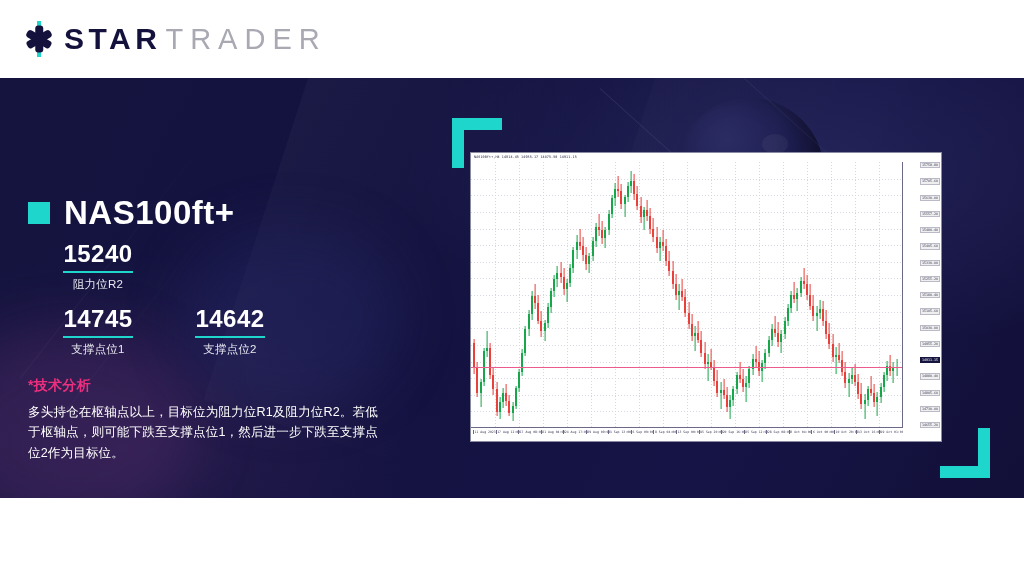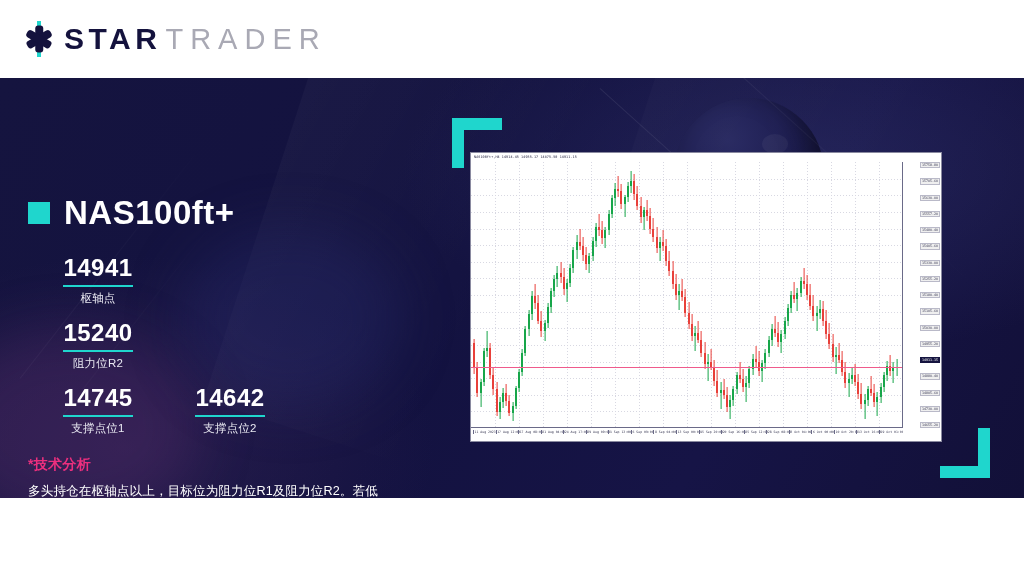--- a/index.html
+++ b/index.html
@@ -39,21 +39,21 @@
         background:linear-gradient(100deg,rgba(255,255,255,.035),rgba(255,255,255,0) 60%);
         transform:rotate(18deg);}
   .planet{position:absolute;right:200px;top:20px;width:150px;height:150px;border-radius:50%;
         background:radial-gradient(circle at 36% 28%,#2a2b63 0%,#1d1d51 42%,#15143f 74%,#141040 100%);
         box-shadow:inset -12px -14px 28px rgba(0,0,0,.45);opacity:.92;}
   .planet .crater{position:absolute;border-radius:50%;background:rgba(255,255,255,.05);}
   .blob{position:absolute;border-radius:50%;filter:blur(26px);}
 
   
   .left{position:absolute;left:28px;top:118px;width:400px;}
-  .title-row{display:flex;align-items:center;gap:14px;margin-bottom:26px;}
+  .title-row{display:flex;align-items:center;gap:14px;margin-bottom:12px;}
   .sq{width:22px;height:22px;background:#1fd6cd;flex:none;}
   .title{color:#ffffff;font-size:33px;font-weight:700;letter-spacing:.5px;line-height:1;}
 
   .levels{padding-left:18px;}
   .lvl-row{display:flex;margin-bottom:14px;}
   .lvl{width:104px;text-align:center;margin-right:28px;}
   .lvl-val{color:#ffffff;font-size:24px;font-weight:700;letter-spacing:.5px;line-height:1.08;
         padding-bottom:4px;border-bottom:2px solid #1fd6cd;display:inline-block;}
   .lvl-lab{color:#e9e9f2;font-size:11.5px;margin-top:4px;letter-spacing:.2px;}
 
@@ -130,26 +130,20 @@
     <div class="blob" style="left:-60px;top:250px;width:260px;height:200px;background:rgba(92,46,110,.30);"></div>
     <div class="blob" style="left:180px;top:150px;width:220px;height:180px;background:rgba(40,44,110,.35);"></div>
 
     <div class="left">
       <div class="title-row">
         <div class="sq"></div>
         <div class="title">NAS100ft+</div>
       </div>
 
       <div class="levels">
-        <div class="lvl-row">
-          <div class="lvl">
-            <div class="lvl-val">14941</div>
-            <div class="lvl-lab">枢轴点</div>
-          </div>
-        </div>
         <div class="lvl-row">
           <div class="lvl">
             <div class="lvl-val">15240</div>
             <div class="lvl-lab">阻力位R2</div>
           </div>
         </div>
         <div class="lvl-row">
           <div class="lvl">
             <div class="lvl-val">14745</div>
             <div class="lvl-lab">支撑点位1</div>

